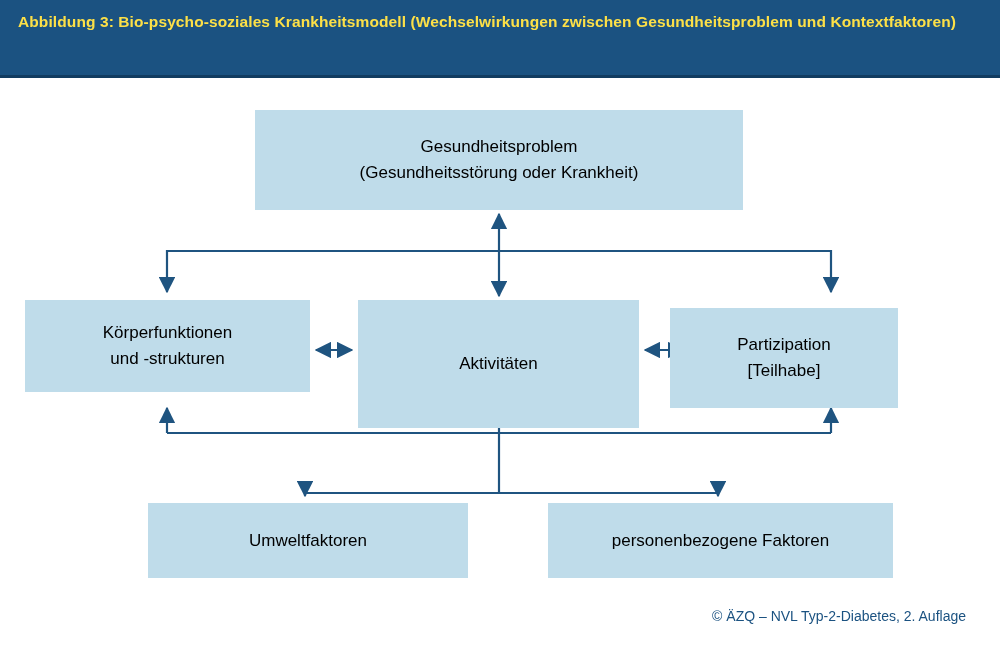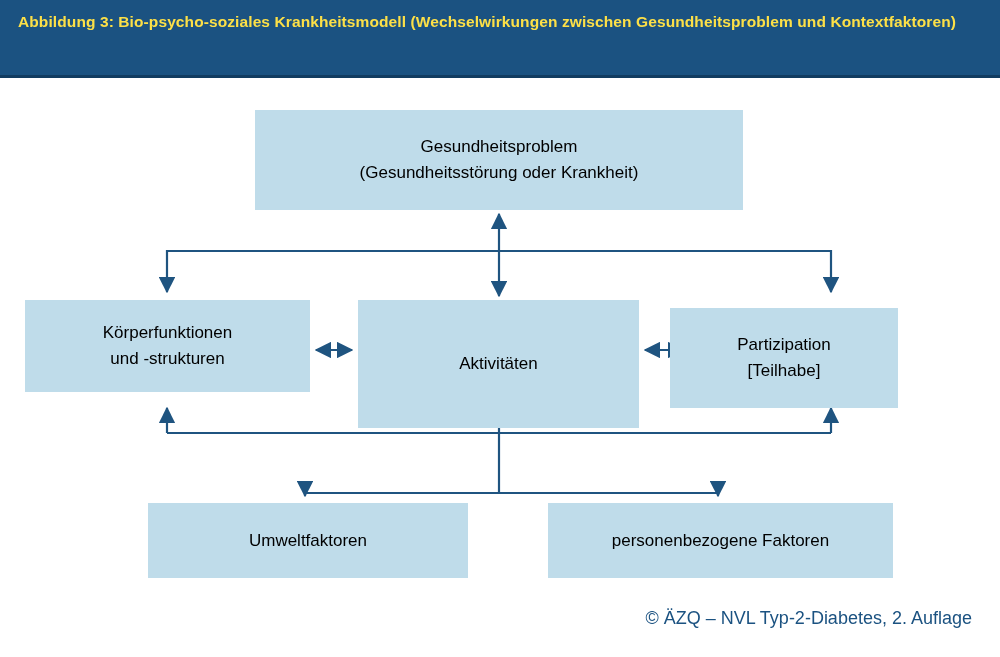--- a/index.html
+++ b/index.html
@@ -75,24 +75,24 @@
     left: 0;
     top: 0;
     width: 1000px;
     height: 657px;
     pointer-events: none;
   }
 
   
   .footer-credit {
     position: absolute;
-    right: 28px;
+    right: 34px;
     top: 608px;
     color: #1b5281;
-    font-size: 18px;
+    font-size: 14px;
     text-align: right;
     white-space: nowrap;
   }
 </style>
 </head>
 <body>
 
 <div id="figure">
 
   <div class="header-bar">

